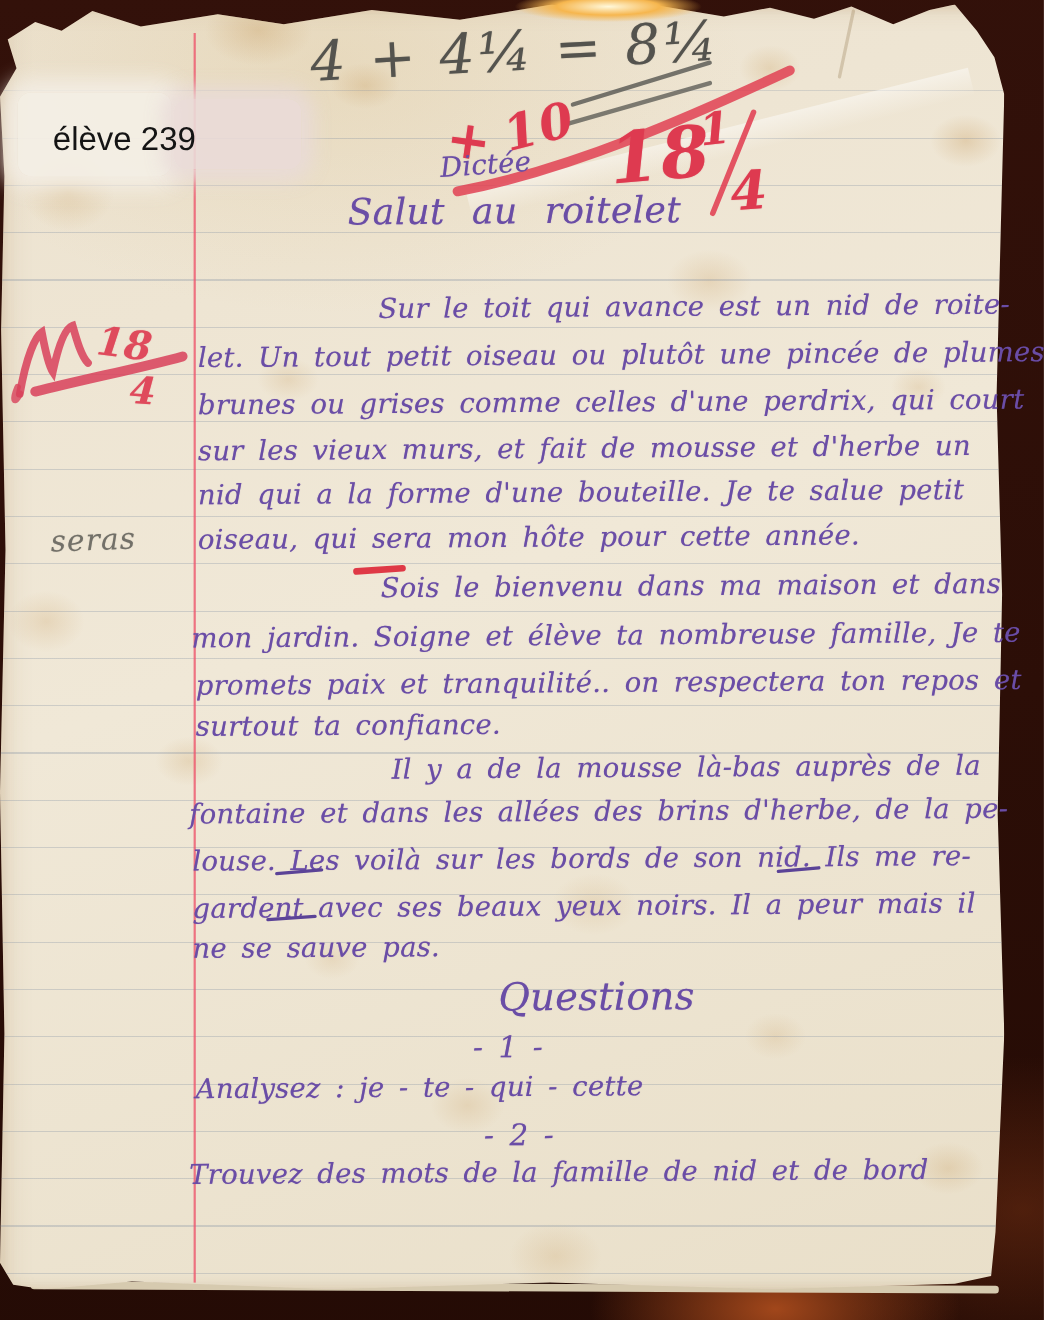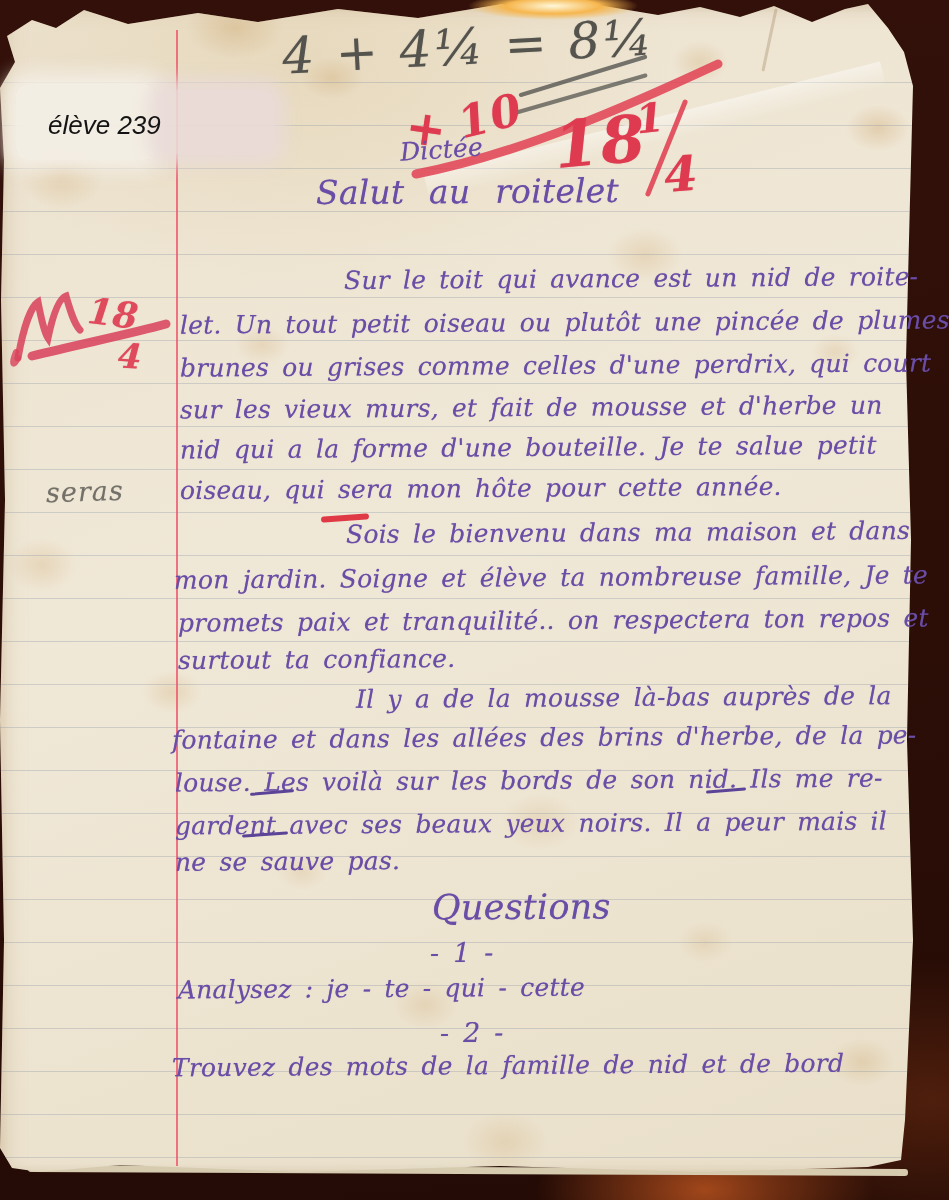--- a/index.html
+++ b/index.html
@@ -116,37 +116,37 @@
   <div class="hw" style="left:356px;top:684px;">Il y a de la mousse là-bas auprès de la</div>
   <div class="hw" style="left:172px;top:724px;">fontaine et dans les allées des brins d'herbe, de la pe-</div>
   <div class="hw" style="left:175px;top:767px;">louse. Les voilà sur les bords de son nid. Ils me re-</div>
   <div class="hw" style="left:175px;top:810px;">gardent avec ses beaux yeux noirs. Il a peur mais il</div>
   <div class="hw" style="left:175px;top:848px;">ne se sauve pas.</div>
 
   <div class="stroke" style="left:250px;top:791px;width:44px;height:3px;background:#5b4397;transform:rotate(-5deg);"></div>
   <div class="stroke" style="left:706px;top:789px;width:40px;height:3px;background:#5b4397;transform:rotate(-5deg);"></div>
   <div class="stroke" style="left:242px;top:833px;width:46px;height:3px;background:#5b4397;transform:rotate(-4deg);"></div>
 
-  <div class="hw" style="left:432px;top:888px;font-size:35px;">Questions</div>
+  <div class="hw" style="left:453px;top:888px;font-size:35px;">Questions</div>
   <div class="hw" style="left:430px;top:938px;font-size:27px;">- 1 -</div>
   <div class="hw" style="left:178px;top:975px;">Analysez :  je - te - qui - cette</div>
   <div class="hw" style="left:440px;top:1018px;font-size:27px;">- 2 -</div>
   <div class="hw" style="left:172px;top:1052px;">Trouvez des mots de la famille de nid et de bord</div>
 
   <svg style="left:10px;top:292px;" width="170" height="110" viewBox="0 0 170 110">
     <path d="M 8 66 C 14 32, 22 14, 28 10 C 31 26, 34 40, 38 46 C 44 18, 50 6, 56 4 C 60 18, 64 32, 70 38" fill="none" stroke="#d8415a" stroke-width="7" stroke-linecap="round" opacity=".85"></path>
     <path d="M 8 66 C 3 76, 1 72, 6 60" fill="none" stroke="#d8415a" stroke-width="6" stroke-linecap="round" opacity=".8"></path>
     <path d="M 22 64 C 70 52, 120 42, 156 32" fill="none" stroke="#d8415a" stroke-width="9" stroke-linecap="round" opacity=".85"></path>
   </svg>
   <div class="abs redc" style="left:88px;top:292px;font-size:36px;transform:rotate(7deg);opacity:.9;">18</div>
   <div class="abs redc" style="left:118px;top:336px;font-size:34px;transform:rotate(4deg);opacity:.9;">4</div>
 
   <div class="abs pencil" style="left:46px;top:476px;font-size:27px;letter-spacing:1px;transform:rotate(-2deg);opacity:.8;">seras</div>
 
   <div class="blur-patch" style="left:16px;top:84px;width:140px;height:76px;background:rgba(243,238,229,.95);
               box-shadow:0 0 18px 12px rgba(243,238,229,.92);"></div>
   <div class="blur-patch" style="left:158px;top:90px;width:116px;height:64px;background:rgba(233,219,216,.88);
               box-shadow:0 0 16px 11px rgba(233,219,216,.85);"></div>
-  <div class="abs" style="left:48px;top:110px;font-family:'Liberation Sans', sans-serif;font-size:26px;color:#141414;font-style:italic;">élève 239</div>
+  <div class="abs" style="left:48px;top:110px;font-family:'Liberation Sans', sans-serif;font-size:30px;color:#141414;">élève 239</div>
 
   <div class="abs" style="left:468px;top:-8px;width:170px;height:28px;
               background:radial-gradient(closest-side, #fff8da 0%, #f6b64e 55%, rgba(246,182,78,0) 100%);"></div>
 </div>
 
 </body></html>

